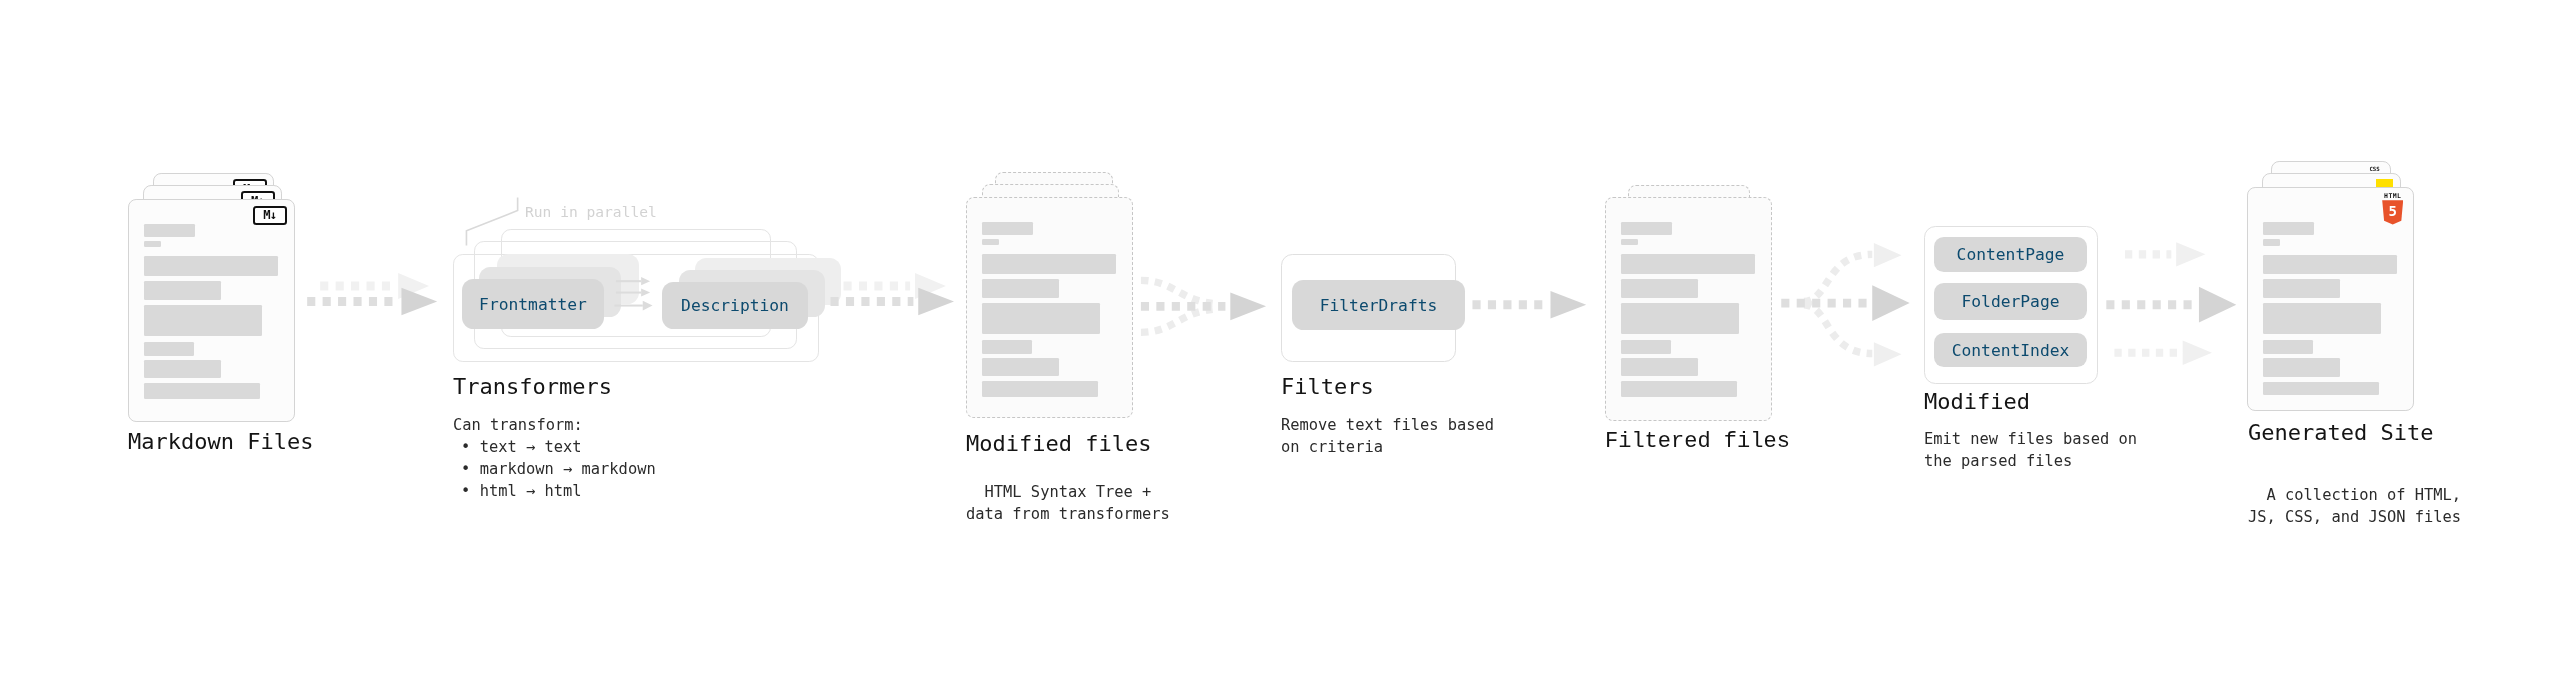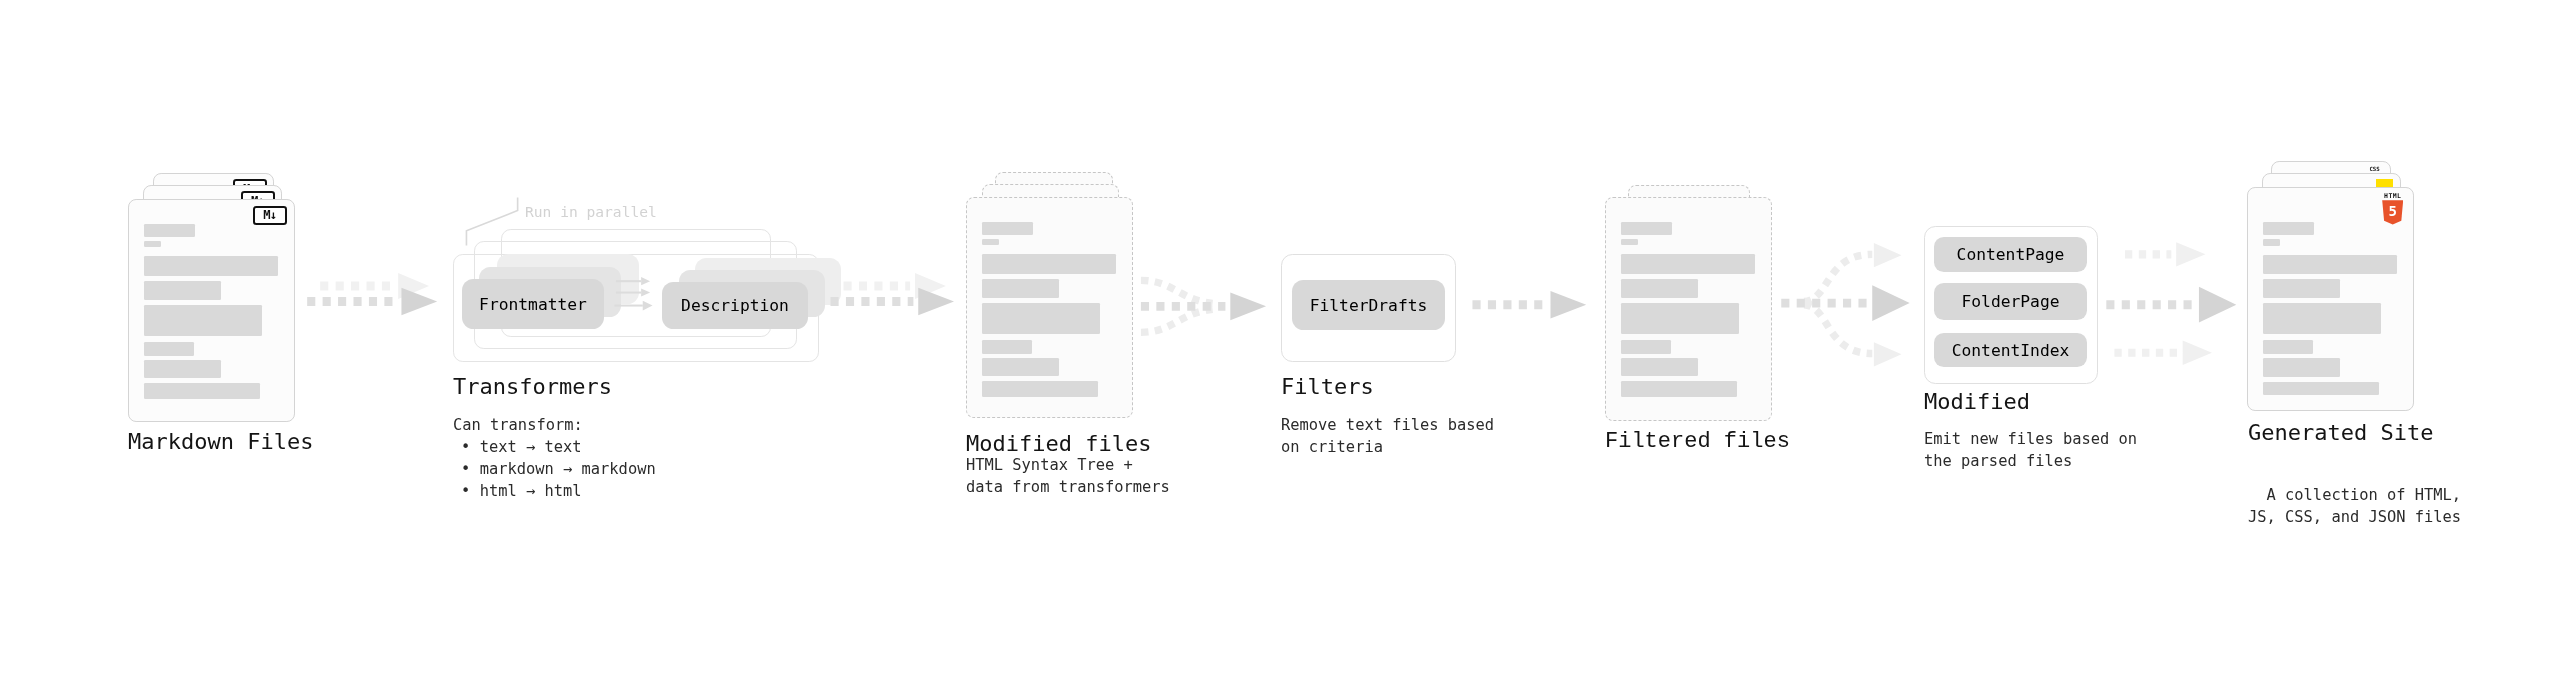--- a/index.html
+++ b/index.html
@@ -35,21 +35,21 @@
   .css-word{font-size:5.7px;font-weight:bold;color:#111;line-height:6.5px;}
   .css-line{height:2.4px;background:#2d6fe0;margin-top:0.8px;}
   .js-badge{position:absolute;top:4.9px;right:7.3px;width:17px;height:10.6px;background:#ffe000;}
 
   
   .outline-box{position:absolute;border:1.2px solid #e4e4e4;border-radius:9.8px;background:transparent;}
   .solid-box{position:absolute;border:1.2px solid #e0e0e0;border-radius:11.4px;background:#ffffff;}
 
   
   .chip{position:absolute;background:#d8d8d8;border-radius:11.4px;display:flex;align-items:center;
-        justify-content:center;font-size:16.3px;color:#000000;}
+        justify-content:center;font-size:16.3px;color:#0c4a6e;}
   .chip.ghost1{background:#e4e4e4;}
   .chip.ghost2{background:#eeeeee;}
 
   .stage-title{position:absolute;font-size:22px;line-height:24.4px;color:#141414;white-space:nowrap;}
   .stage-desc{position:absolute;font-size:15.4px;line-height:22px;color:#2b2b2b;white-space:nowrap;}
   .bullet-line{padding-left:8.1px;}
   .annotation{position:absolute;font-size:14.6px;color:#d2d2d2;white-space:nowrap;text-align:center;}
 
   svg.arrow-layer{position:absolute;left:0;top:0;z-index:40;pointer-events:none;}
   .z1{z-index:1}.z2{z-index:2}.z3{z-index:3}.z4{z-index:4}
@@ -125,29 +125,29 @@
           <div class="bar b2"></div>
         <div class="bar b3"></div>
           <div class="bar b4"></div>
         <div class="bar b5"></div>
           <div class="bar b6"></div>
         <div class="bar b7"></div>
           <div class="bar b8"></div>
       </div>
     </div>
     <div class="stage-title" style="left:966px;top:432px;">Modified files</div>
-    <div class="stage-desc" style="left:966px;top:454px;">
+    <div class="stage-desc" style="left:966px;top:481px;text-align:center;">
       <div>HTML Syntax Tree +</div>
       <div>data from transformers</div>
     </div>
   </div>
 
   <div>
     <div class="solid-box z2" style="left:1281px;top:254px;width:173px;height:106px;"></div>
-    <div class="chip z3" style="left:1292px;top:280px;width:153px;height:50px;">
+    <div class="chip z3" style="left:1292px;top:280px;width:173px;height:50px;">
       <span>FilterDrafts</span>
     </div>
     <div class="stage-title" style="left:1281px;top:375px;">Filters</div>
     <div class="stage-desc" style="left:1281px;top:414px;">
       <div>Remove text files based</div>
       <div>on criteria</div>
     </div>
   </div>
 
   <div>

